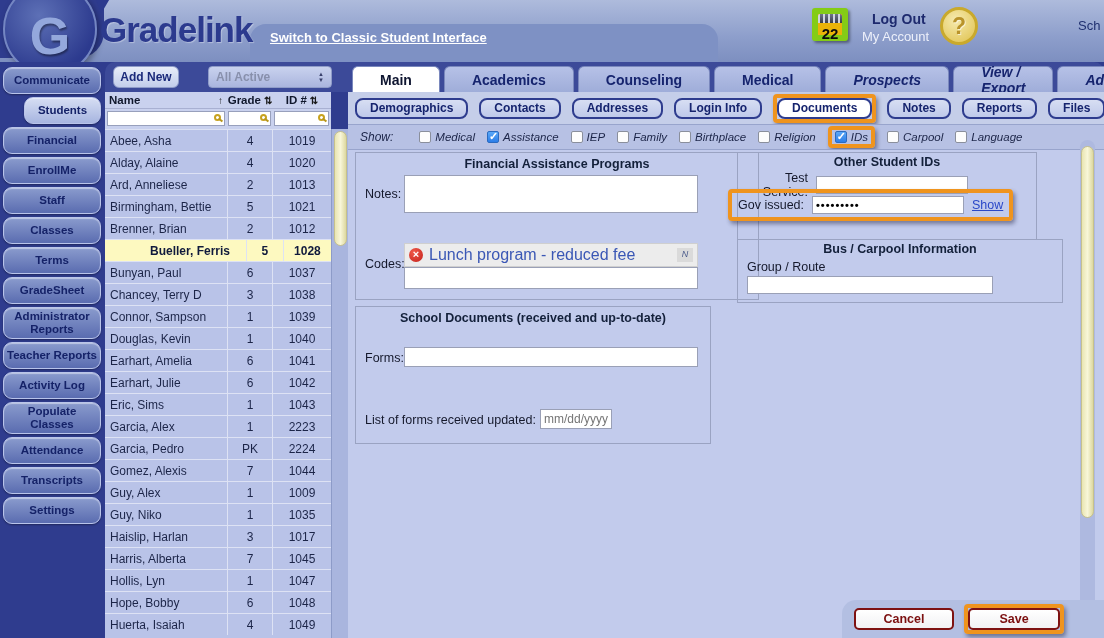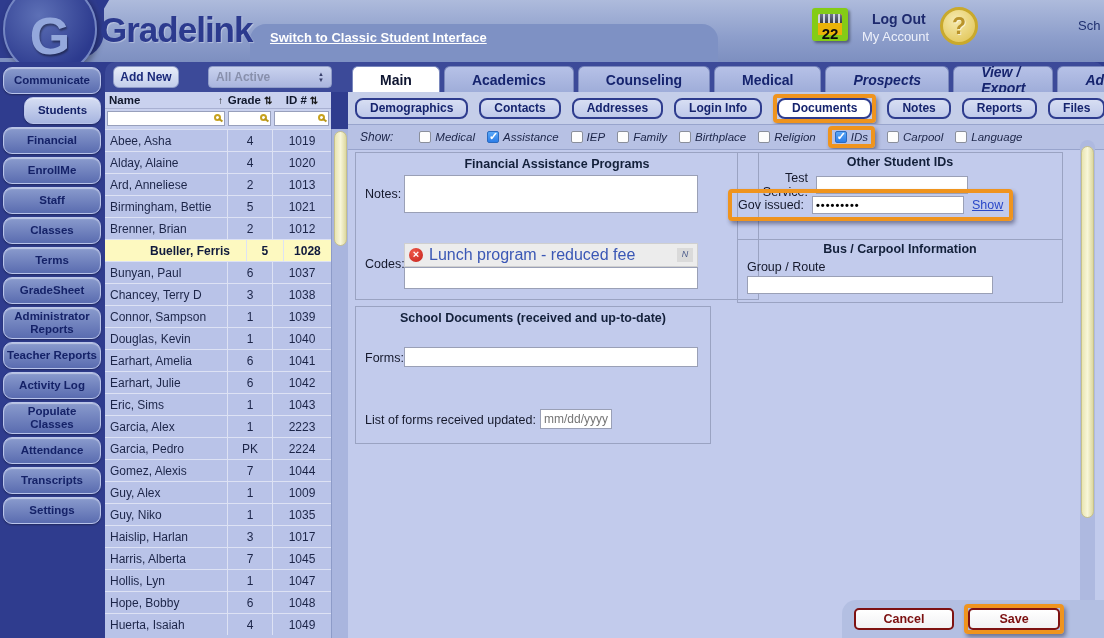--- a/index.html
+++ b/index.html
@@ -108,21 +108,21 @@
 
   
   .contentbg { position:absolute; left:348px; top:150px; width:756px; height:488px; background:#c2cbec; }
   .panel { position:absolute; border:1px solid #9aa3c2; }
   .ptitle { text-align:center; font-weight:bold; font-size:12.5px; color:#13203a; margin-top:4px; }
   .flabel { position:absolute; font-size:12.5px; color:#15192c; }
   .tinput { position:absolute; border:1px solid #9aa0b6; background:#fff; font:12px "Liberation Sans",sans-serif; padding:1px 3px; }
   textarea.tinput { resize:none; }
   #finPanel  { left:355px; top:152px; width:404px; height:148px; }
   #docPanel  { left:355px; top:306px; width:356px; height:138px; }
-  #idsPanel  { left:737px; top:152px; width:326px; height:88px; }
+  #idsPanel  { left:737px; top:152px; width:300px; height:88px; }
   #busPanel  { left:737px; top:239px; width:326px; height:64px; }
   .chipbox { position:absolute; left:48px; top:90px; width:294px; }
   .chip { display:flex; align-items:center; gap:6px; background:#ececec; border:1px solid #cfcfcf; height:24px; padding:0 4px; }
   .delx { width:14px; height:14px; border-radius:50%; flex:none; cursor:pointer;
     background:radial-gradient(circle at 35% 30%,#f05a4a,#c3201a); color:#fff; font-size:11px; font-weight:bold;
     line-height:13px; text-align:center; }
   .chip-text { color:#3a57b5; font-size:16px; flex:1; }
   .reorder { width:16px; height:14px; background:#dadada; color:#4a5a8a; font-size:9px; font-style:italic;
     text-align:center; line-height:13px; cursor:grab; }
   .reorder::before { content:"N"; }

